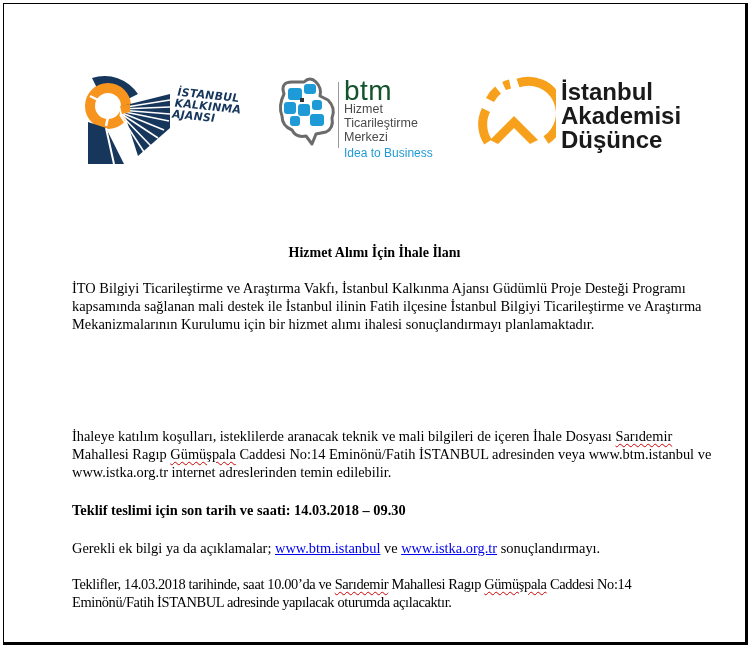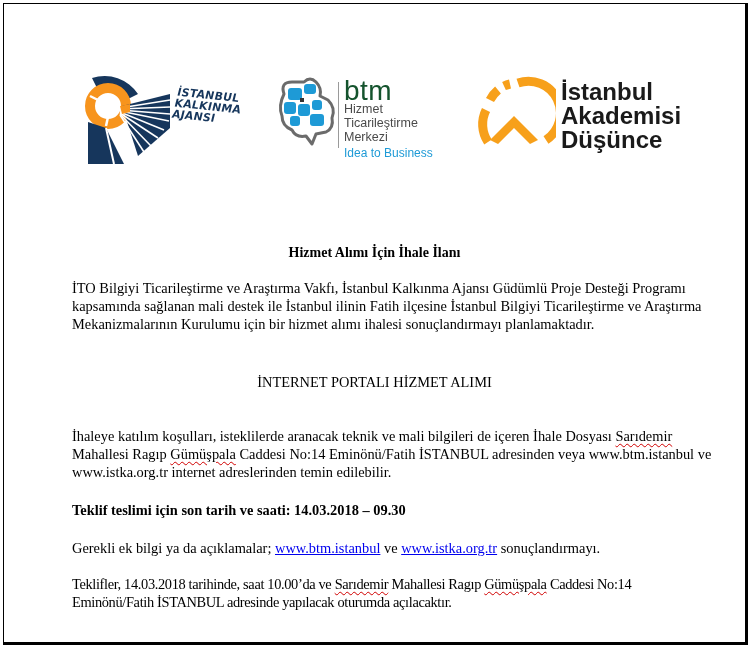--- a/index.html
+++ b/index.html
@@ -219,21 +219,20 @@
   </div>
 
   <div class="title">Hizmet Alımı İçin İhale İlanı</div>
 
   <div class="para p1">
     <span class="line">İTO Bilgiyi Ticarileştirme  ve Araştırma Vakfı, İstanbul Kalkınma Ajansı Güdümlü Proje Desteği Programı</span>
     <span class="line">kapsamında sağlanan mali  destek ile İstanbul ilinin  Fatih ilçesine  İstanbul Bilgiyi Ticarileştirme  ve Araştırma</span>
     <span class="line">Mekanizmalarının  Kurulumu için bir hizmet alımı ihalesi sonuçlandırmayı planlamaktadır.</span>
   </div>
 
-  <div class="subtitle">İNTERNET PORTALI HİZMET ALIMI</div>
 
   <div class="para p2">
     <span class="line"><span>İhaleye katılım koşulları,  isteklilerde aranacak teknik ve mali bilgileri  de içeren İhale Dosyası </span><span class="spell">Sarıdemir</span></span>
     <span class="line"><span>Mahallesi  Ragıp </span><span class="spell">Gümüşpala</span><span> Caddesi No:14 Eminönü/Fatih İSTANBUL adresinden veya www.btm.istanbul ve</span></span>
     <span class="line">www.istka.org.tr internet adreslerinden temin edilebilir.</span>
   </div>
 
   <div class="para p3">Teklif teslimi  için son tarih ve saati: 14.03.2018 – 09.30</div>
 
   <div class="para p4"><span>Gerekli ek bilgi ya da açıklamalar;  </span><a class="link">www.btm.istanbul</a><span>  ve </span><a class="link">www.istka.org.tr</a><span> sonuçlandırmayı.</span></div>

